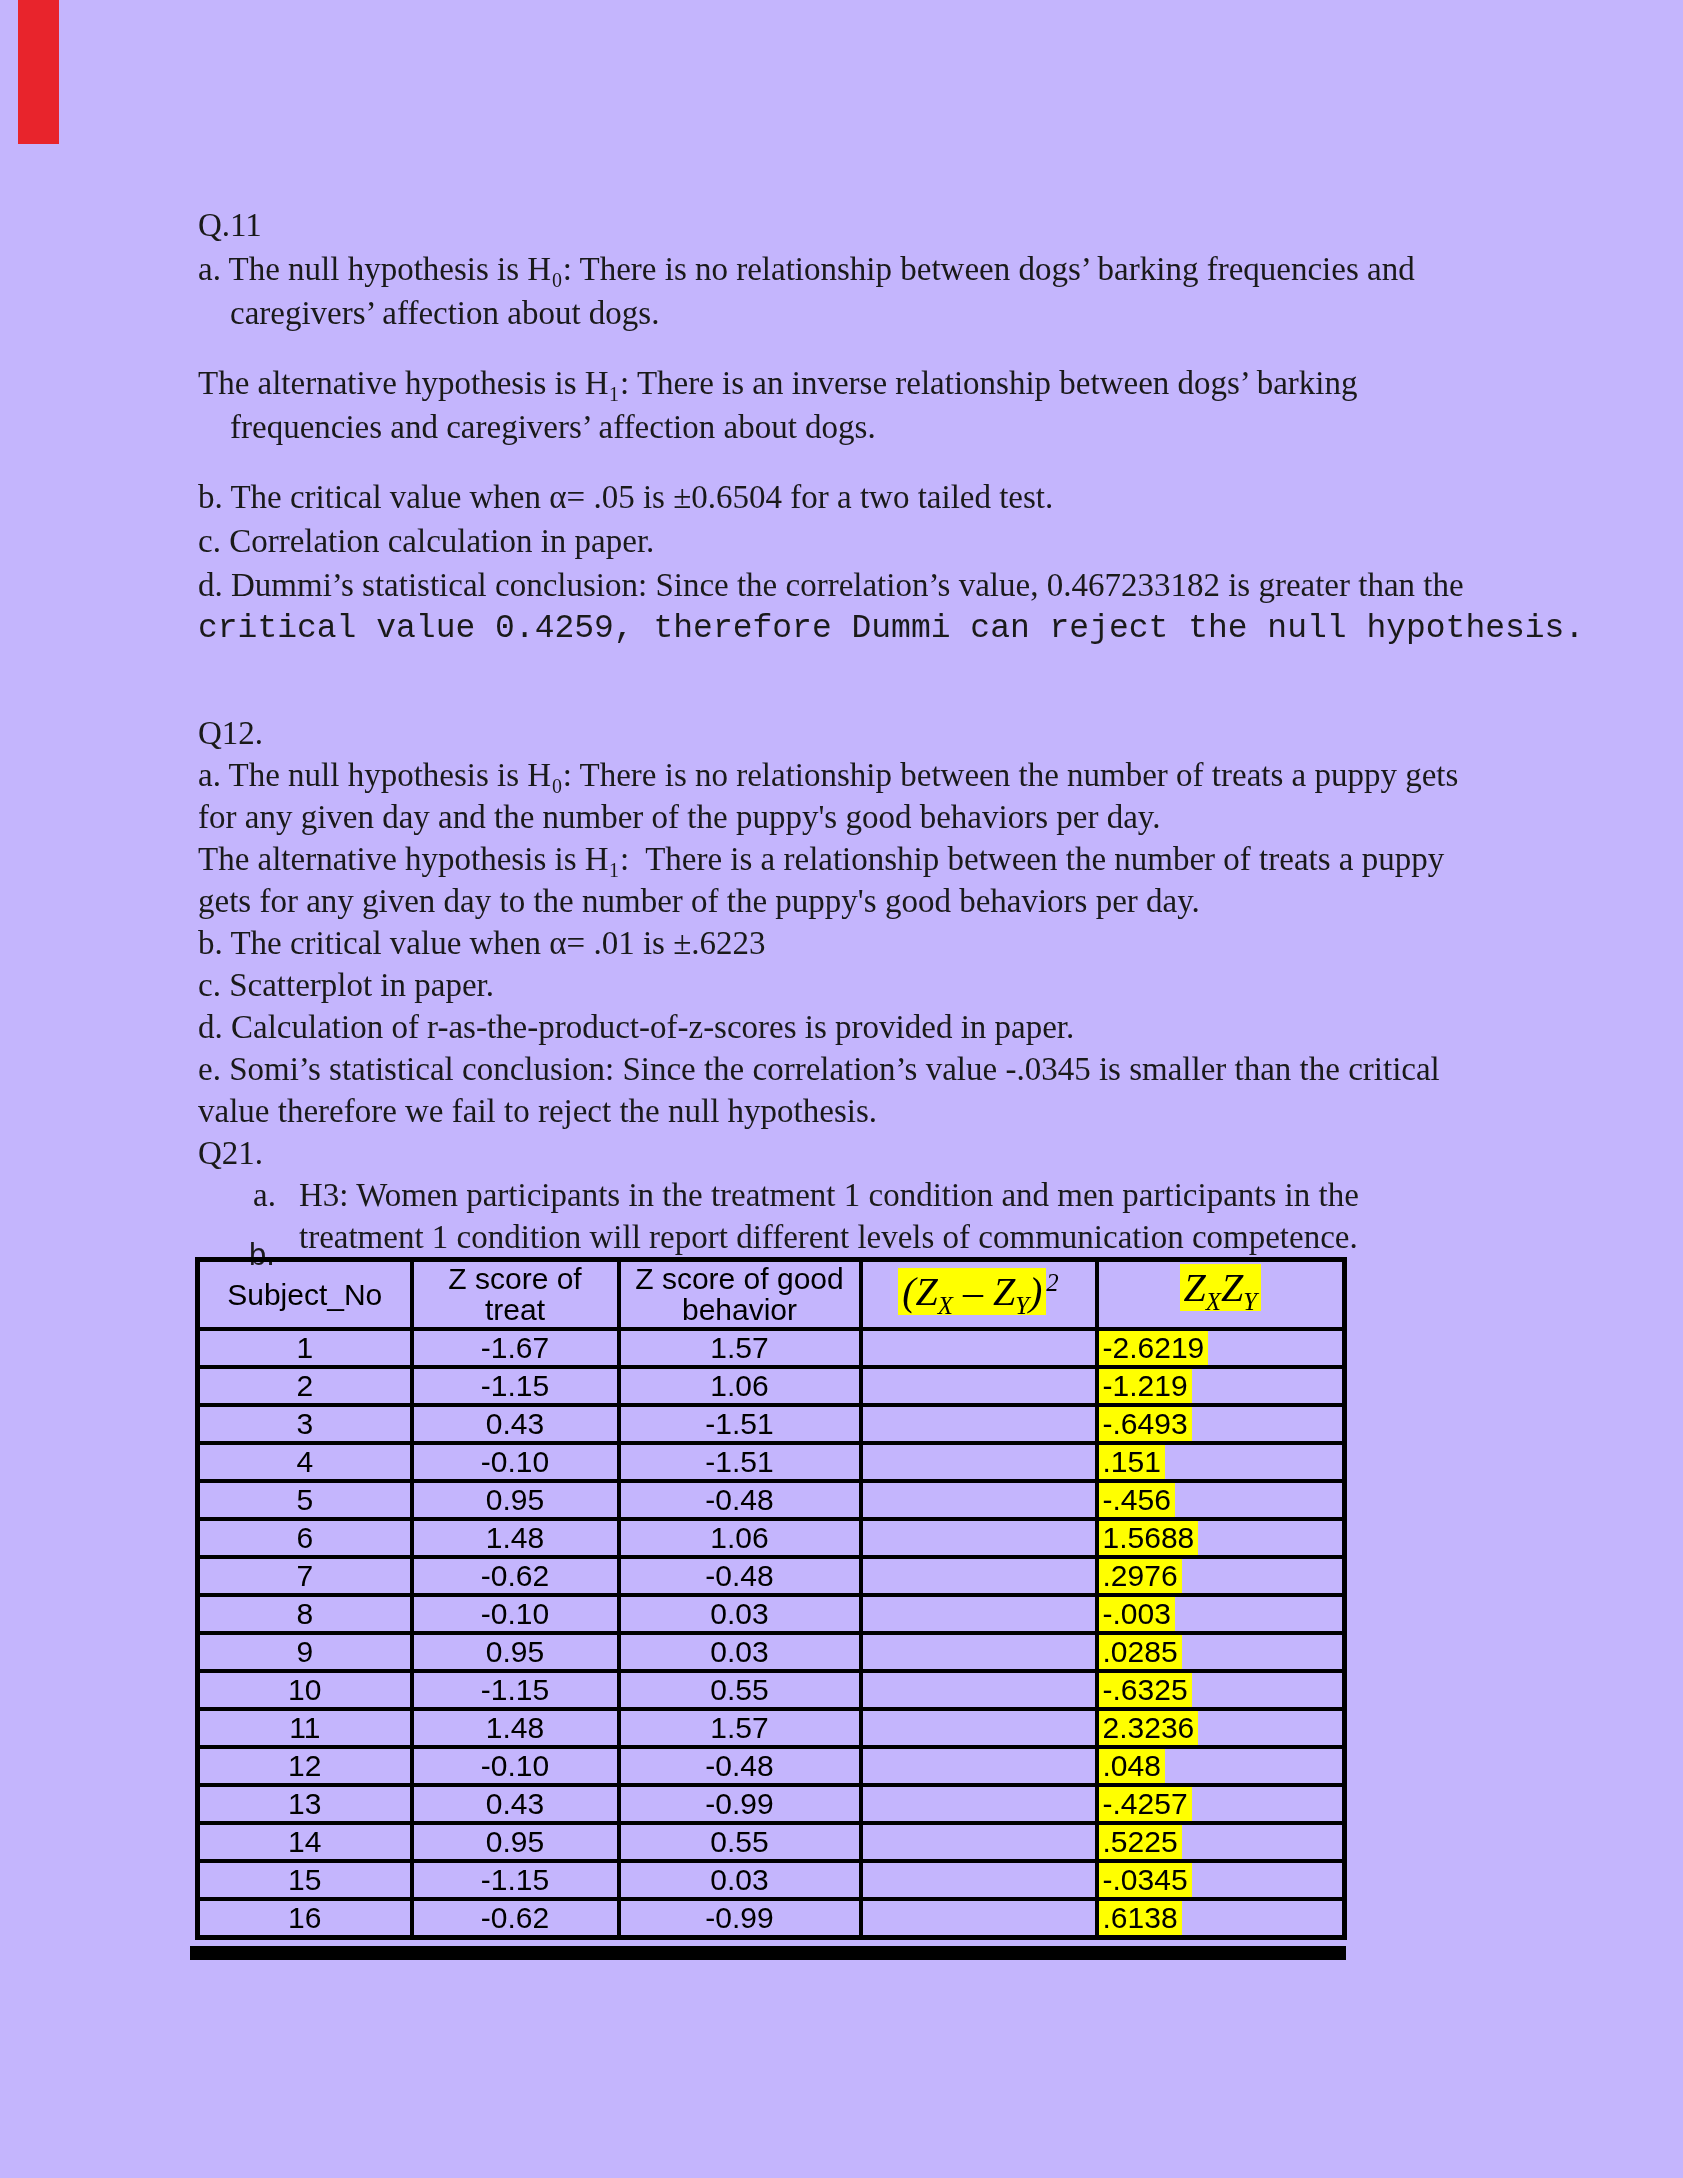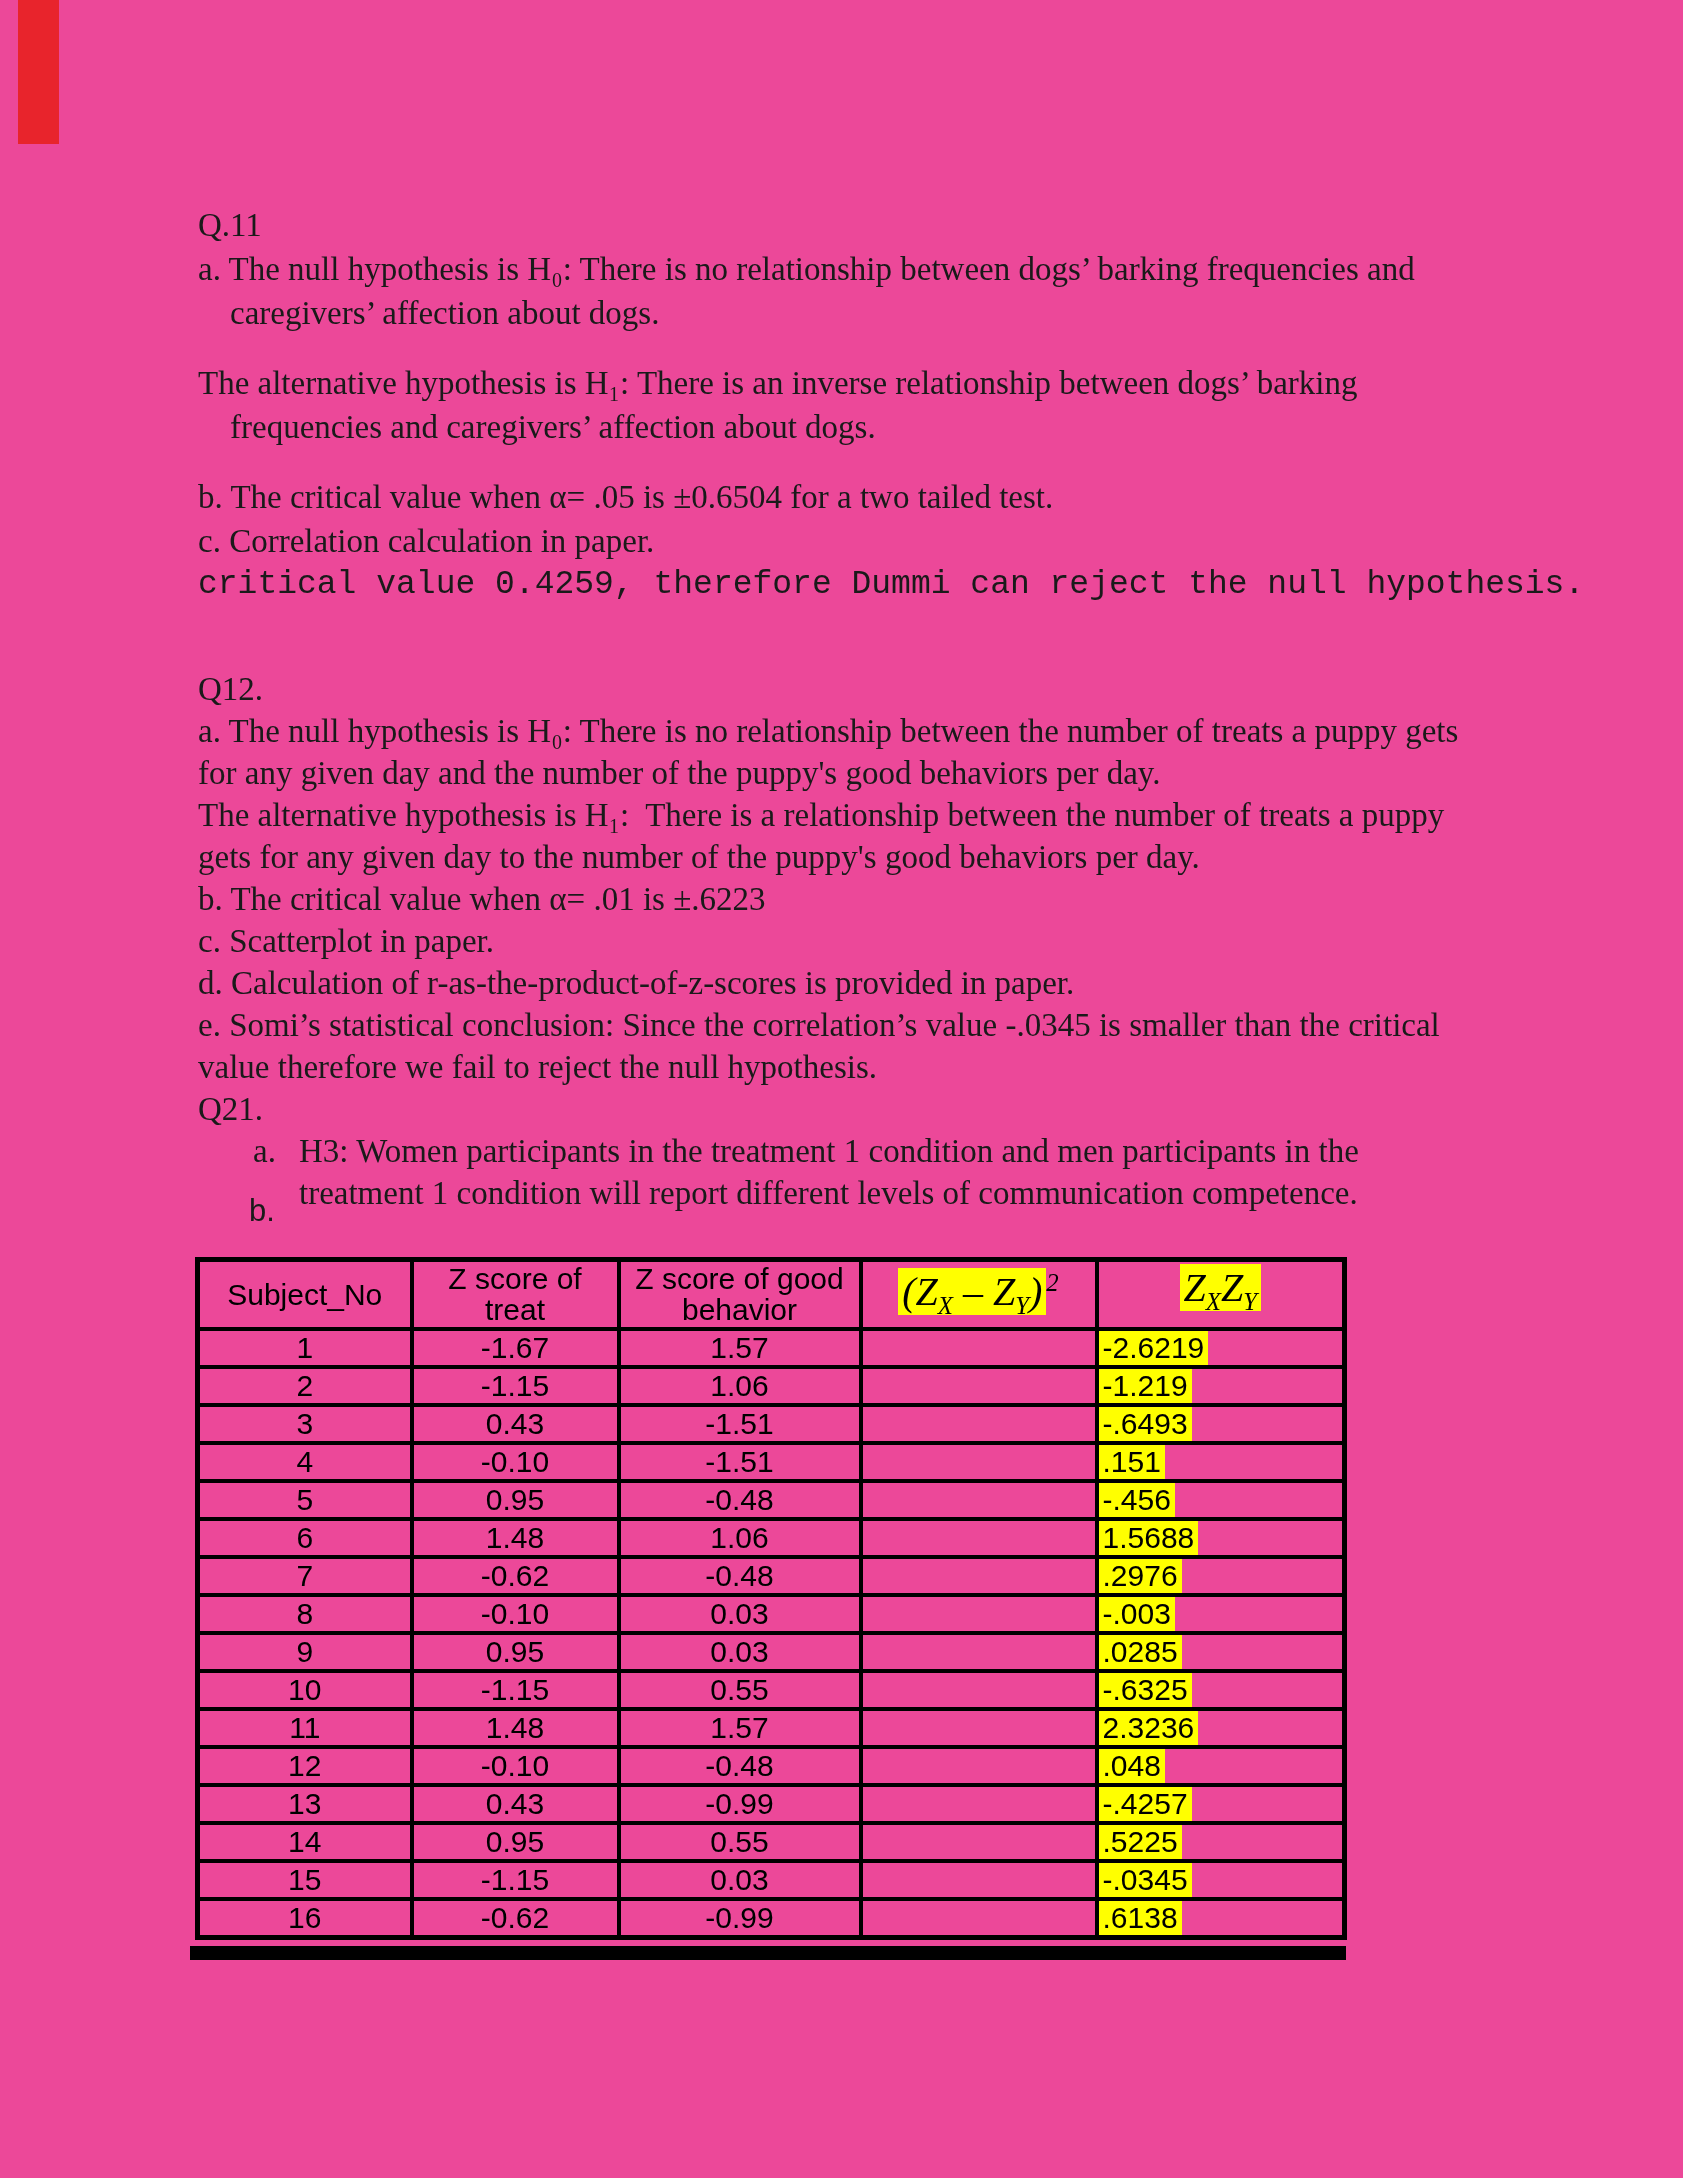--- a/index.html
+++ b/index.html
@@ -1,20 +1,20 @@
 <!DOCTYPE html>
 <html><head>
 <meta charset="utf-8">
 <style>
   * { margin:0; padding:0; box-sizing:border-box; }
   html,body { background:#ffffff; }
   .page {
     position:relative;
     width:1683px; height:2178px;
-    background:#ec4899;
+    background:#c4b5fd;
     overflow:hidden;
     font-family:"Liberation Serif","DejaVu Serif",serif;
     color:#1a1a1a;
   }
   .red-bar {
     position:absolute; left:18px; top:0; width:41px; height:144px;
     background:#e8242c;
   }
   .doc {
     position:absolute; left:198px; top:203px; width:1317px;
@@ -61,20 +61,21 @@
   <div class="red-bar"></div>
 
   <div class="doc">
     <div class="ln">Q.11</div>
     <div class="ln">a. The null hypothesis is H₀: There is no relationship between dogs’ barking frequencies and</div>
     <div class="ln mb26">caregivers’ affection about dogs.</div>
     <div class="ln">The alternative hypothesis is H₁: There is an inverse relationship between dogs’ barking</div>
     <div class="ln mb26">frequencies and caregivers’ affection about dogs.</div>
     <div class="ln">b. The critical value when α= .05 is ±0.6504 for a two tailed test.</div>
     <div class="ln">c. Correlation calculation in paper.</div>
+    <div class="ln">d. Dummi’s statistical conclusion: Since the correlation’s value, 0.467233182 is greater than the</div>
     <div class="ln mb62">critical value 0.4259, therefore Dummi can reject the null hypothesis.</div>
 
     <div class="ln lh42">Q12.</div>
     <div class="ln lh42">a. The null hypothesis is H₀: There is no relationship between the number of treats a puppy gets</div>
     <div class="ln lh42">for any given day and the number of the puppy's good behaviors per day.</div>
     <div class="ln lh42">The alternative hypothesis is H₁:  There is a relationship between the number of treats a puppy</div>
     <div class="ln lh42">gets for any given day to the number of the puppy's good behaviors per day.</div>
     <div class="ln lh42">b. The critical value when α= .01 is ±.6223</div>
     <div class="ln lh42">c. Scatterplot in paper.</div>
     <div class="ln lh42">d. Calculation of r-as-the-product-of-z-scores is provided in paper.</div>

